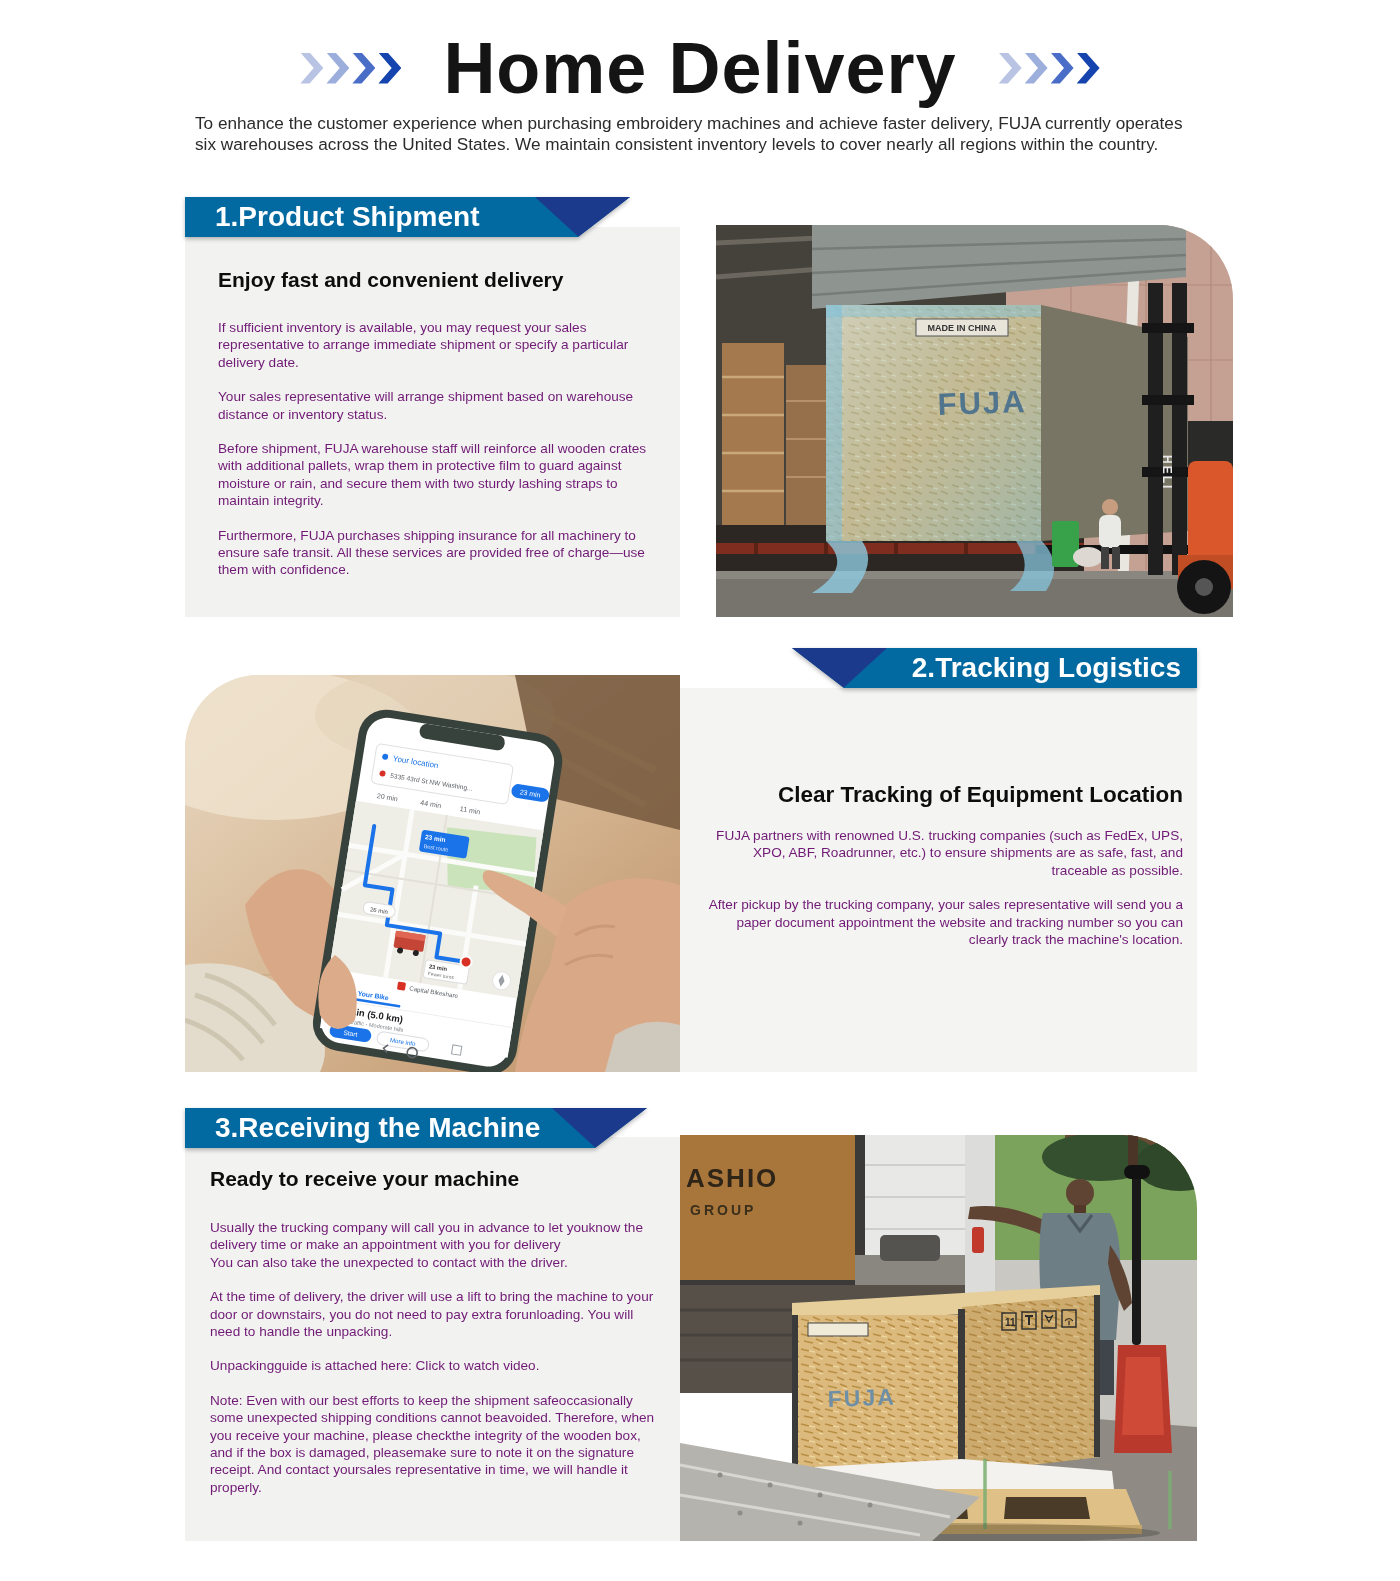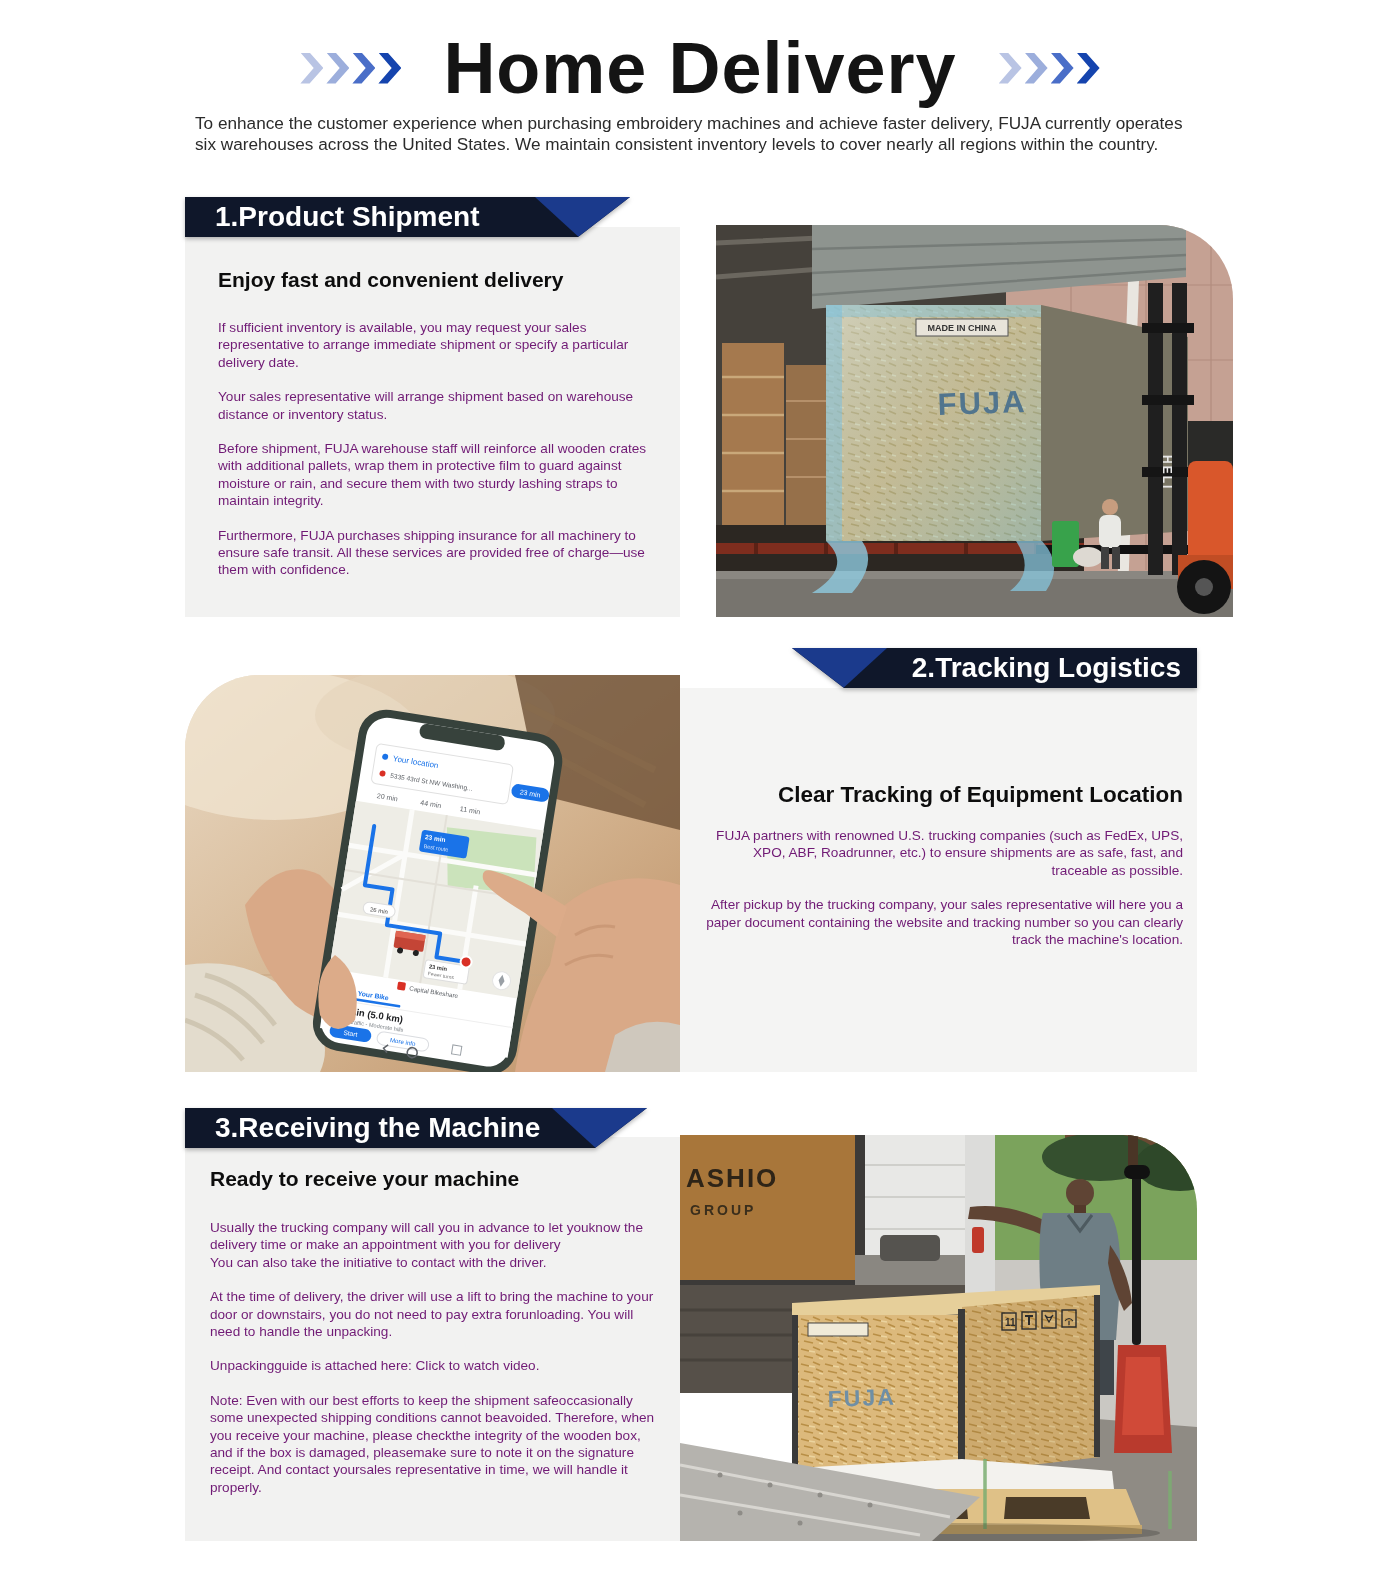--- a/index.html
+++ b/index.html
@@ -11,21 +11,21 @@
              display:flex;justify-content:center;align-items:center;gap:42px;}
   .page-title{font-size:72px;font-weight:700;color:#141414;letter-spacing:1px;margin:0;}
   .chev-group{display:flex;gap:3px;align-items:center;}
   .chev{width:23px;height:31px;
         clip-path:polygon(0 0,40% 0,100% 50%,40% 100%,0 100%,58% 50%);}
   .intro{position:absolute;top:113px;left:195px;width:1010px;text-align:left;
          font-size:17.2px;line-height:20.5px;color:#2b2b2b;}
 
   
   .banner-wrap{position:absolute;height:40px;filter:drop-shadow(0 2px 2px rgba(0,0,0,.28));}
-  .banner{position:relative;width:100%;height:40px;background:#0f172a;color:#fff;
+  .banner{position:relative;width:100%;height:40px;background:#0369a1;color:#fff;
           font-size:28px;font-weight:700;line-height:40px;white-space:nowrap;}
   .banner .fold{position:absolute;top:0;height:100%;width:95px;background:#1B3A8C;}
   .banner-left{clip-path:polygon(0 0,100% 0,calc(100% - 52px) 100%,0 100%);padding-left:0;}
   .banner-left .fold{right:0;clip-path:polygon(0 0,100% 0,100% 100%,46% 100%);}
   .banner-left .banner-label{position:absolute;left:30px;}
   .banner-right{clip-path:polygon(0 0,100% 0,100% 100%,52px 100%);}
   .banner-right .fold{left:0;clip-path:polygon(0 0,100% 0,54% 100%,0 100%);}
   .banner-right .banner-label{position:absolute;right:16px;}
   .bw1{left:185px;top:197px;width:445px;}
   .bw2{left:792px;top:648px;width:405px;}
@@ -183,21 +183,21 @@
   <div class="banner-wrap bw2">
     <div class="banner banner-right">
       <span class="fold"></span>
       <span class="banner-label">2.Tracking Logistics</span>
     </div>
   </div>
 
   <div class="s2-body body-copy">
     <h2 class="sec-heading">Clear Tracking of Equipment Location</h2>
     <p>FUJA partners with renowned U.S. trucking companies (such as FedEx, UPS, XPO, ABF, Roadrunner, etc.) to ensure shipments are as safe, fast, and traceable as possible.</p>
-    <p>After pickup by the trucking company, your sales representative will here you a paper document containing the website and tracking number so you can clearly track the machine's location.</p>
+    <p>After pickup by the trucking company, your sales representative will send you a paper document appointment the website and tracking number so you can clearly track the machine's location.</p>
   </div>
 
   <div class="photo photo2">
     <svg width="495" height="397" viewBox="0 0 495 397">
       <defs>
         <linearGradient id="wood2" x1="0" y1="0" x2="1" y2="1">
           <stop offset="0" stop-color="#e9d9c3"></stop>
           <stop offset=".55" stop-color="#d4b490"></stop>
           <stop offset="1" stop-color="#bd9066"></stop>
         </linearGradient>
@@ -300,21 +300,21 @@
   <div class="banner-wrap bw3">
     <div class="banner banner-left">
       <span class="fold"></span>
       <span class="banner-label">3.Receiving the Machine</span>
     </div>
   </div>
 
   <div class="s3-body body-copy">
     <h2 class="sec-heading">Ready to receive your machine</h2>
     <p>Usually the trucking company will call you in advance to let youknow the delivery time or make an appointment with you for delivery
-You can also take the initiative to contact with the driver.</p>
+You can also take the unexpected to contact with the driver.</p>
     <p>At the time of delivery, the driver will use a lift to bring the machine to your door or downstairs, you do not need to pay extra forunloading. You will need to handle the unpacking.</p>
     <p>Unpackingguide is attached here: Click to watch video.</p>
     <p>Note: Even with our best efforts to keep the shipment safeoccasionally some unexpected shipping conditions cannot beavoided. Therefore, when you receive your machine, please checkthe integrity of the wooden box, and if the box is damaged, pleasemake sure to note it on the signature receipt. And contact yoursales representative in time, we will handle it properly.</p>
   </div>
 
   <div class="photo photo3">
     <svg width="517" height="406" viewBox="0 0 517 406">
       <defs>
         <pattern id="osb3" width="24" height="15" patternUnits="userSpaceOnUse">
           <rect width="24" height="15" fill="#dcb97c"></rect>

